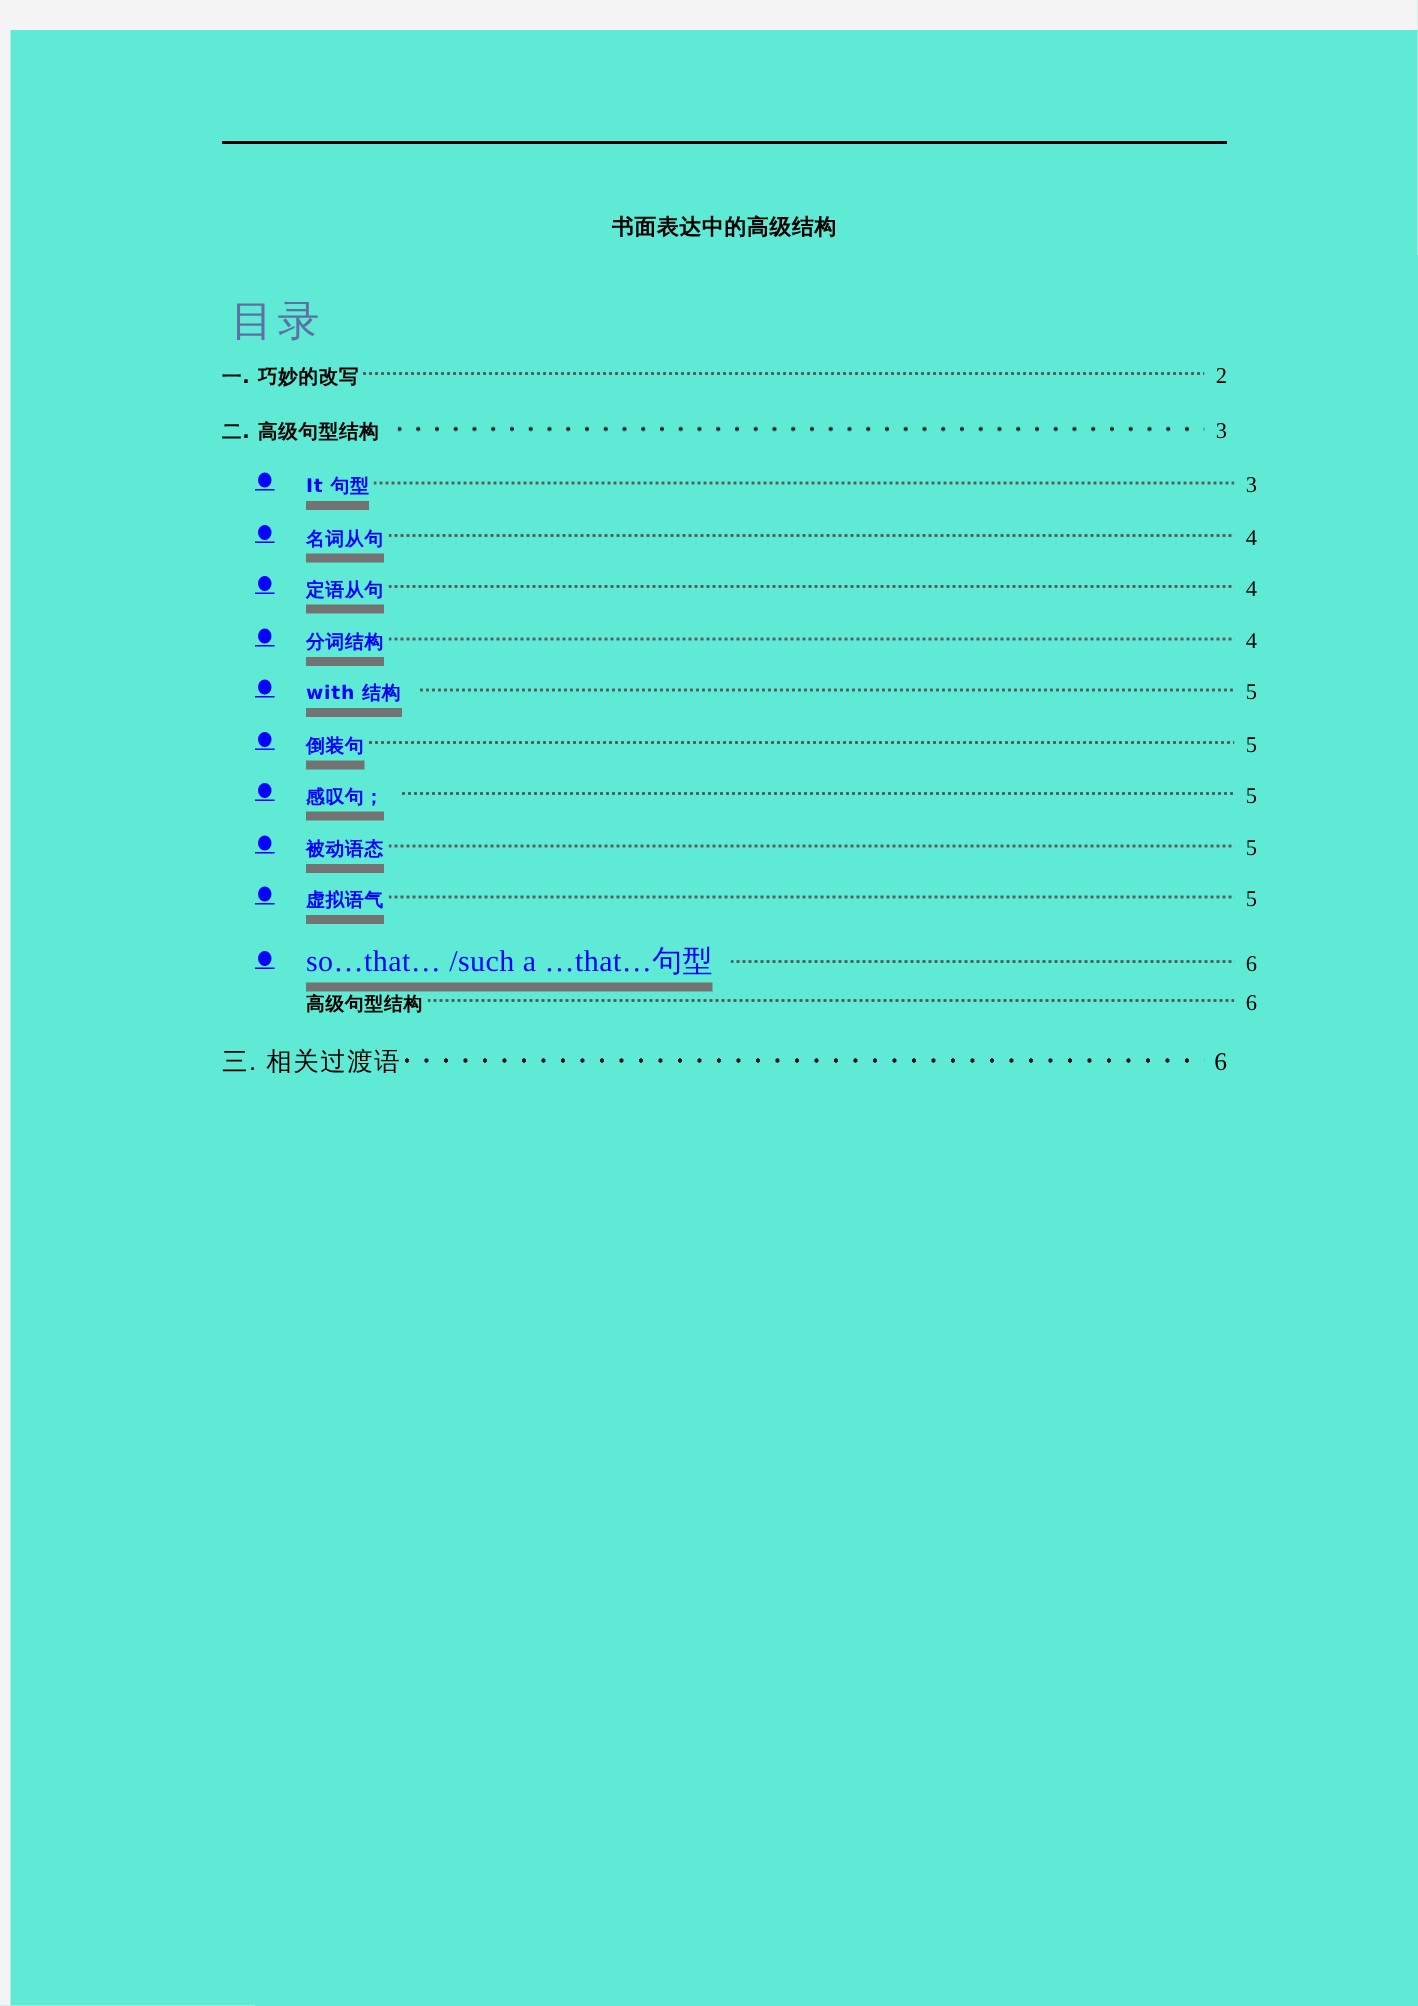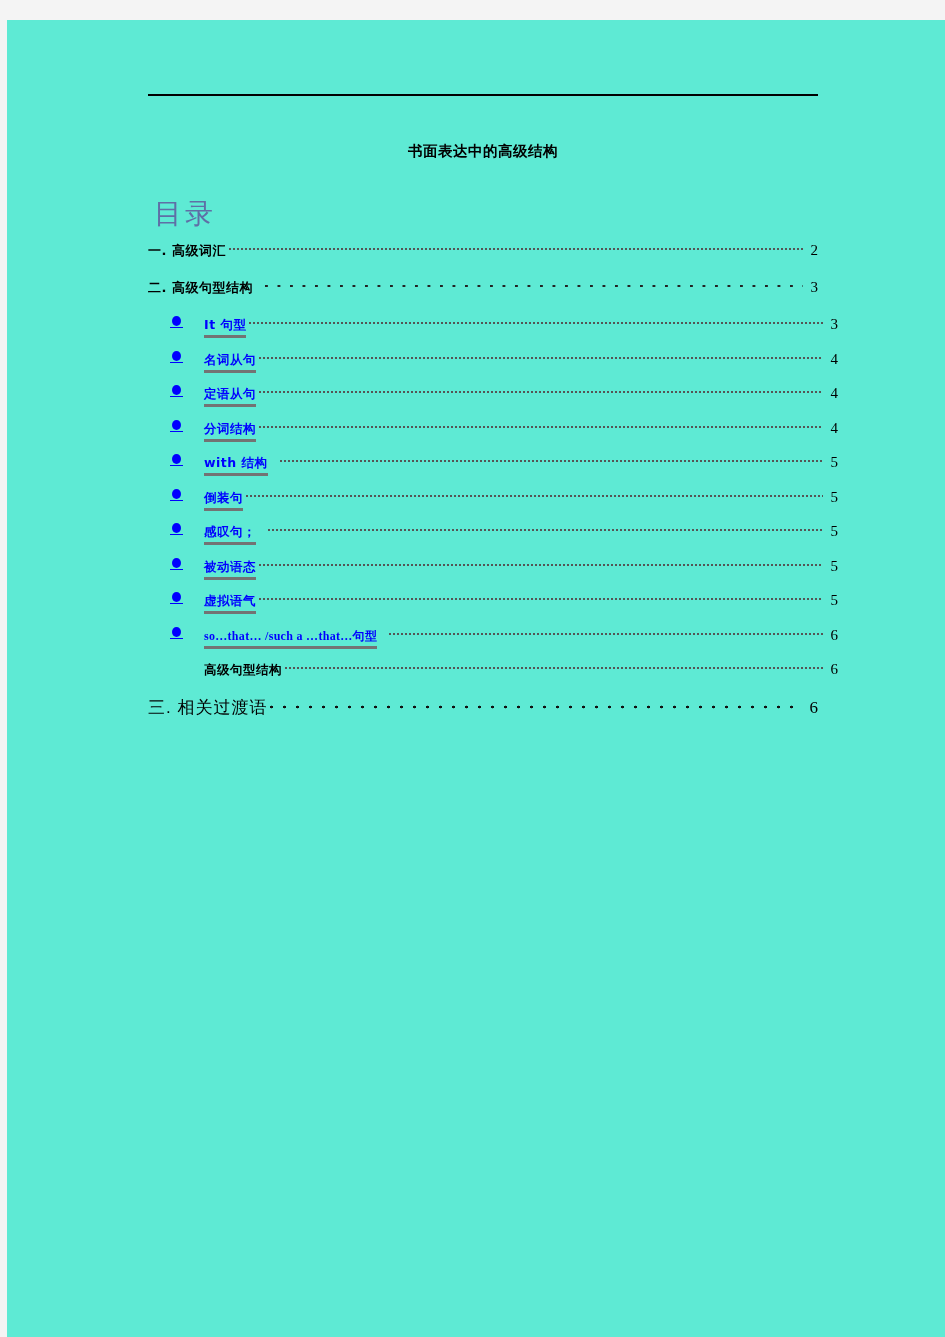--- a/index.html
+++ b/index.html
@@ -128,34 +128,34 @@
     height: 1px;
     background: #0000ff;
     margin: 0 auto;
   }
   .lvl2 .label {
     margin-left: 19px;
     font-family: "DejaVu Sans", sans-serif;
     font-size: 12.5px;
     font-weight: bold;
     color: #0000ff;
-    border-bottom: 3px solid #737373;
+    border-bottom: 6px solid #737373;
     letter-spacing: 0.5px;
     padding-bottom: 1px;
   }
   .lvl2 .num {
     font-family: "Liberation Serif", serif;
     font-size: 15px;
     color: #000000;
   }
   
   .lvl2.serif .label {
     font-family: "Liberation Serif", serif;
-    font-size: 12px;
-    font-weight: bold;
+    font-size: 20px;
+    font-weight: normal;
     letter-spacing: 0.3px;
   }
   
   .lvl2.plain {
     padding-left: 20px;
   }
   .lvl2.plain .bullet {
     visibility: hidden;
   }
   .lvl2.plain .label {
@@ -221,21 +221,21 @@
 
   <div class="header-rule"></div>
 
   <div class="doc-title">书面表达中的高级结构</div>
 
   <div class="toc-heading">目录</div>
 
   <div class="toc">
 
     <div class="toc-row lvl1">
-      <span class="label">一. 高级词汇</span>
+      <span class="label">一. 巧妙的改写</span>
       <span class="leader"></span>
       <span class="num">2</span>
     </div>
 
     <div class="toc-row lvl1">
       <span class="label">二. 高级句型结构</span>
       <span class="leader wide gap"></span>
       <span class="num">3</span>
     </div>
 

